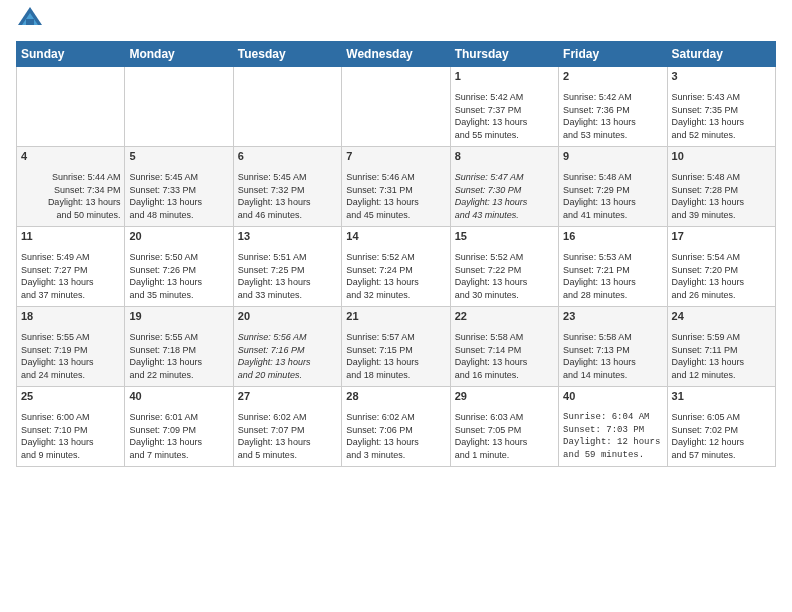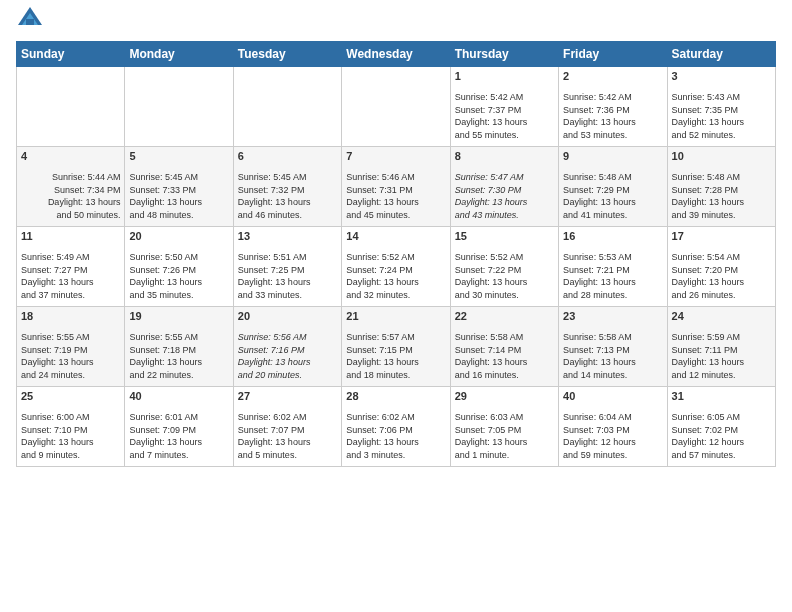--- a/index.html
+++ b/index.html
@@ -347,21 +347,21 @@
           </td>
           <td>
             <span class="day-number">29</span>
             <div class="day-detail" style="white-space: pre-line;">Sunrise: 6:03 AM
 Sunset: 7:05 PM
 Daylight: 13 hours
 and 1 minute.</div>
           </td>
           <td>
             <span class="day-number">40</span>
-            <div class="day-detail" style="white-space: pre-line;">Sunrise: 6:04 AM
+            <div class="day-detail" style="white-space: pre-line; font-family: Liberation Mono, monospace;">Sunrise: 6:04 AM
 Sunset: 7:03 PM
 Daylight: 12 hours
 and 59 minutes.</div>
           </td>
           <td>
             <span class="day-number">31</span>
             <div class="day-detail" style="white-space: pre-line;">Sunrise: 6:05 AM
 Sunset: 7:02 PM
 Daylight: 12 hours
 and 57 minutes.</div>

